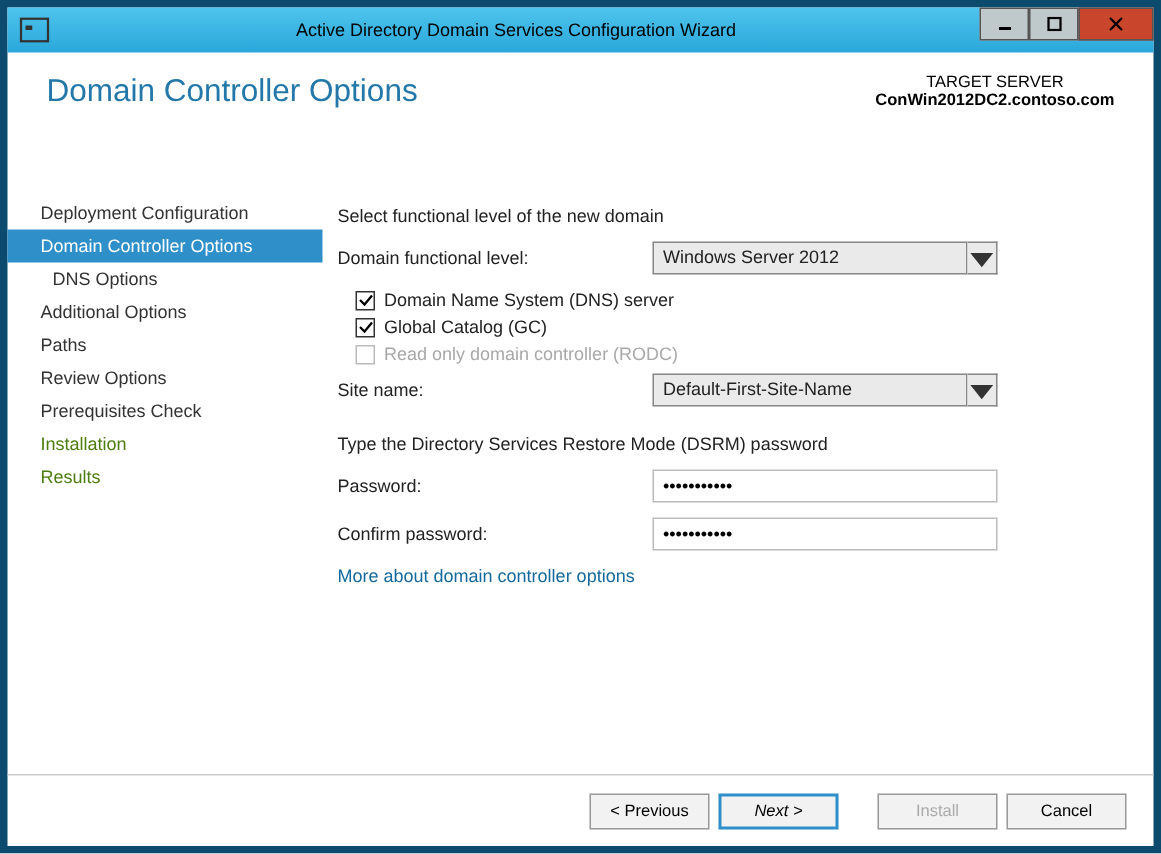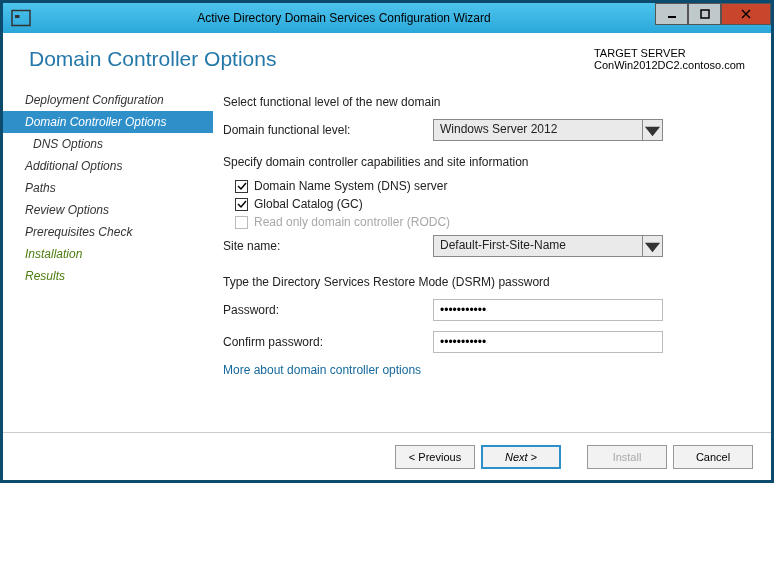--- a/index.html
+++ b/index.html
@@ -1,32 +1,32 @@
 <!DOCTYPE html>
 <html><head>
   <meta charset="utf-8">
   <style>
     * { box-sizing: border-box; margin: 0; padding: 0; font-family: "Segoe UI", Tahoma, sans-serif; }
     body { background: #fff; }
-    .window { width: 774px; height: 483px; border: 3px solid #0c4a6e; background: #fff; display: flex; flex-direction: column; position: relative; }
+    .window { width: 774px; height: 569px; border: 5px solid #0c4a6e; background: #fff; display: flex; flex-direction: column; position: relative; }
     .titlebar { height: 30px; background: linear-gradient(#4ec4ed, #2aa7da); display: flex; align-items: center; color: #000; position: relative; }
     .title-icon { width: 24px; height: 24px; margin-left: 6px; display:flex; align-items:center; justify-content:center; }
     .title-text { flex: 1; text-align: center; font-size: 12px; font-weight: 400; }
     .winbtns { display: flex; height: 100%; }
     .winbtn { width: 33px; height: 22px; background: #bfc8ca; border: 1px solid #555; display: flex; align-items: center; justify-content: center; margin-top:0; }
     .winbtn.close { background: #c9452c; width: 50px; }
     .winbtn svg { width: 10px; height: 10px; }
-    .content { flex: 1; display: flex; flex-direction: column; padding: 0; }
+    .content { flex: 1; display: flex; flex-direction: column; padding: 0; gap: 40px; }
     .header-row { display: flex; justify-content: space-between; padding: 14px 26px 8px 26px; }
     .page-title { color: #2378a9; font-size: 21px; font-weight: 300; }
-    .target { text-align: left; font-size: 11px; }
+    .target { text-align: center; font-size: 11px; }
     .target-label { font-weight: 400; }
-    .target-server { font-weight: 400; }
+    .target-server { font-weight: 700; }
     .main { flex: 1; display: flex; padding: 0 0 0 0; }
-    .sidebar { width: 210px; padding: 10px 0 0 0; font-size: 12px; font-style: italic; }
+    .sidebar { width: 210px; padding: 10px 0 0 0; font-size: 12px; }
     .sidebar-item { padding: 4px 10px 4px 22px; color: #333; cursor: pointer; }
     .sidebar-item.indent { padding-left: 30px; }
     .sidebar-item.active { background: #2f8fc9; color: #fff; }
     .sidebar-item.disabled { color: #4d7c0f; cursor: default; }
     .form { flex: 1; padding: 12px 28px 0 10px; font-size: 12px; color: #222; }
     .section-label { margin: 4px 0 10px 0; }
     .row { display: flex; align-items: center; margin-bottom: 10px; }
     .row-label { width: 210px; }
     .combo { display: flex; align-items: center; width: 230px; }
     .combo-box { flex:1; height: 22px; border: 1px solid #888; background: #eaeaea; padding: 2px 6px; font-size: 12px; }
@@ -109,21 +109,20 @@
           <div class="combo">
             <div class="combo-box">Windows Server 2012</div>
             <div class="combo-btn">
                 <svg viewBox="0 0 10 10">
                   <polygon points="1,3 9,3 5,8" fill="#333"></polygon>
                 </svg>
               </div>
           </div>
         </div>
 
-        <div class="section-label" style="margin-top:14px">Specify domain controller capabilities and site information</div>
 
         <div class="chk-row">
           <div class="chk">
               <svg viewBox="0 0 10 10">
                 <polyline points="1,5 4,8 9,2" fill="none" stroke="#000" stroke-width="1.5"></polyline>
               </svg>
             </div>
           <span>Domain Name System (DNS) server</span>
         </div>
         <div class="chk-row">

